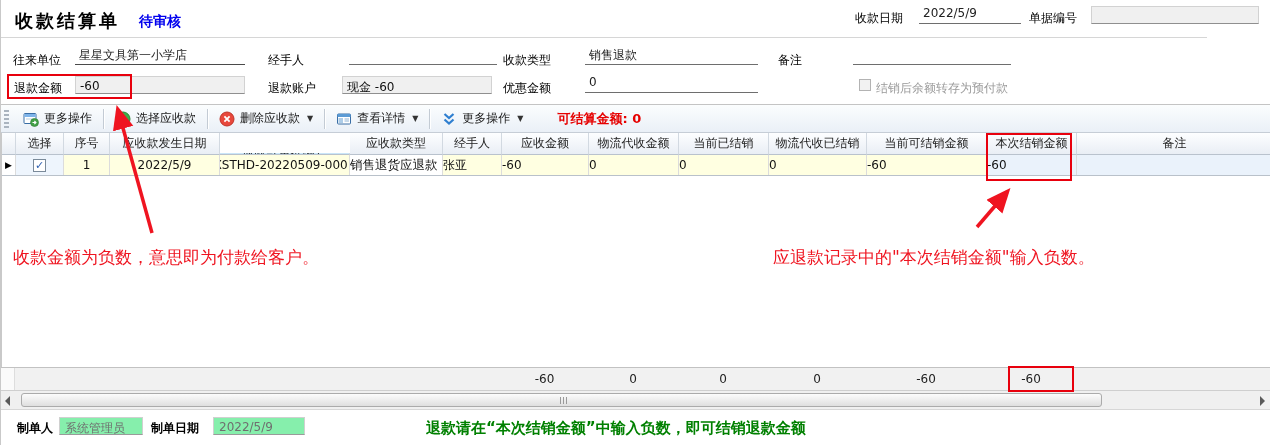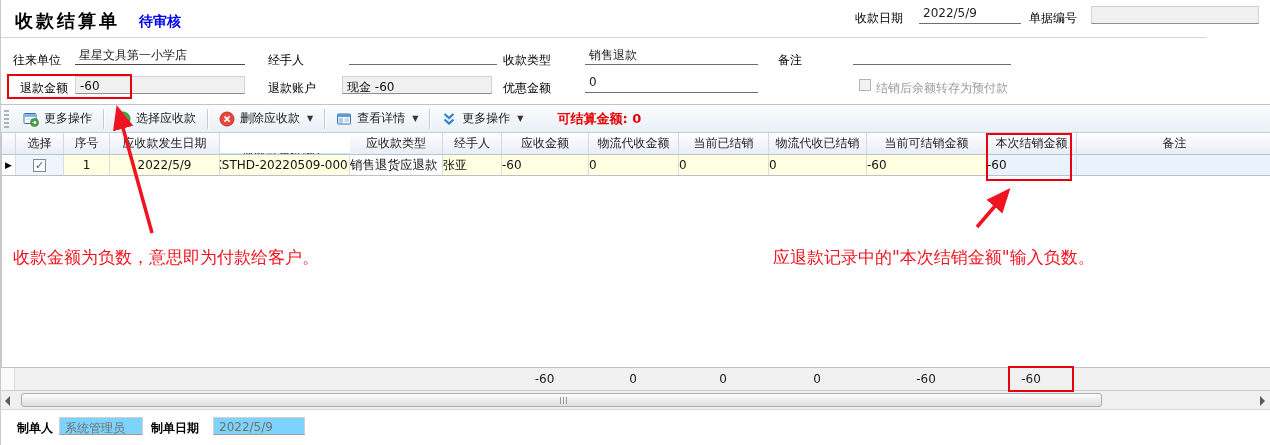--- a/index.html
+++ b/index.html
@@ -61,21 +61,21 @@
   .sb-left { left:4px; border-right-color:#5a5a5a; border-left-width:0; }
   .sb-right { right:6px; border-left-color:#5a5a5a; border-right-width:0; }
   .sb-thumb { position:absolute; left:20px; top:2px; width:1081px; height:14px; border:1px solid #ababab; border-radius:3px;
     background:linear-gradient(#fcfcfc,#dfdfdf); }
   .sb-grip { position:absolute; left:538px; top:3px; width:8px; height:7px;
     background:repeating-linear-gradient(90deg,#9a9a9a 0 1px, transparent 1px 3px); }
 
   
   .footer { position:absolute; left:0; top:410px; width:1270px; height:35px; background:#fff; }
   .f-lbl { position:absolute; top:10px; font-weight:bold; color:#000; }
-  .f-box { position:absolute; top:7px; height:18px; background:#7dd3fc; border:1px solid #d0d0d0; border-bottom:1px solid #9a9a9a; padding:2px 5px 0 5px; color:#6f6f6f; }
+  .f-box { position:absolute; top:7px; height:18px; background:#86efac; border:1px solid #d0d0d0; border-bottom:1px solid #9a9a9a; padding:2px 5px 0 5px; color:#6f6f6f; }
   .green-note { position:absolute; left:425px; top:9px; font-size:15px; font-weight:bold; color:#008000; }
 
   
   .red-box { position:absolute; border:2px solid #e8000d; pointer-events:none; }
   .red-note { position:absolute; color:#ef1420; font-size:17px; white-space:nowrap; pointer-events:none; }
   .overlay { position:absolute; left:0; top:0; pointer-events:none; }
 </style>
 </head>
 <body>
 
@@ -94,21 +94,21 @@
 
     <span class="lbl" style="left:12px; top:14px;">往来单位</span>
     <span class="u-val" style="left:74px; top:9px; width:170px; border-bottom-color:#4a4a4a;">星星文具第一小学店</span>
     <span class="lbl" style="left:267px; top:14px;">经手人</span>
     <span class="u-val" style="left:348px; top:9px; width:148px;"></span>
     <span class="lbl" style="left:502px; top:14px;">收款类型</span>
     <span class="u-val" style="left:584px; top:9px; width:173px;">销售退款</span>
     <span class="lbl" style="left:777px; top:14px;">备注</span>
     <span class="u-val" style="left:852px; top:9px; width:158px;"></span>
 
-    <span class="lbl" style="left:13px; top:42px;margin-left:6px;">退款金额</span>
+    <span class="lbl" style="left:13px; top:42px;">退款金额</span>
     <span class="g-box" style="left:74px; top:38px; width:170px; color:#111;">-60</span>
     <span class="lbl" style="left:267px; top:42px;">退款账户</span>
     <span class="g-box" style="left:341px; top:38px; width:150px; color:#111;">现金 -60</span>
     <span class="lbl" style="left:502px; top:42px;">优惠金额</span>
     <span class="u-val" style="left:584px; top:37px; width:173px;">0</span>
     <span class="chk-disabled" style="left:858px; top:41px;"></span>
     <span class="chk-disabled-label" style="left:875px; top:42px;">结销后余额转存为预付款</span>
   </div>
 
   <div class="toolbar">
@@ -255,20 +255,21 @@
       <div class="sb-grip"></div>
     </div>
     <div class="sb-arrow sb-right"></div>
   </div>
 
   <div class="footer">
     <span class="f-lbl" style="left:16px;">制单人</span>
     <span class="f-box" style="left:58px; width:84px;">系统管理员</span>
     <span class="f-lbl" style="left:150px;">制单日期</span>
     <span class="f-box" style="left:212px; width:92px;">2022/5/9</span>
+    <span class="green-note">退款请在“本次结销金额”中输入负数，即可结销退款金额</span>
   </div>
 
   <div class="red-box" style="left:6px; top:74px; width:125px; height:25px;"></div>
   <div class="red-box" style="left:985px; top:133px; width:86px; height:48px;"></div>
   <div class="red-box" style="left:1007px; top:366px; width:66px; height:26px;"></div>
 
   <div class="red-note" style="left:12px; top:246px;">收款金额为负数，意思即为付款给客户。</div>
   <div class="red-note" style="left:772px; top:246px;">应退款记录中的"本次结销金额"输入负数。</div>
 
   <svg class="overlay" width="1270" height="445">

